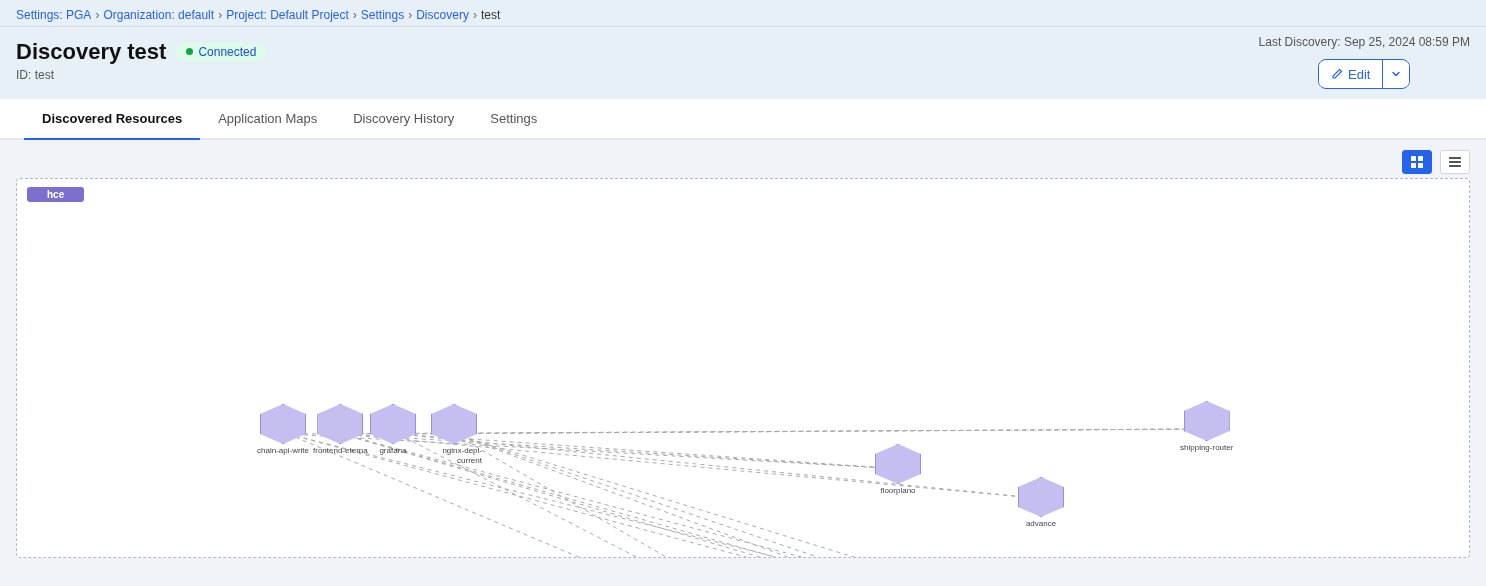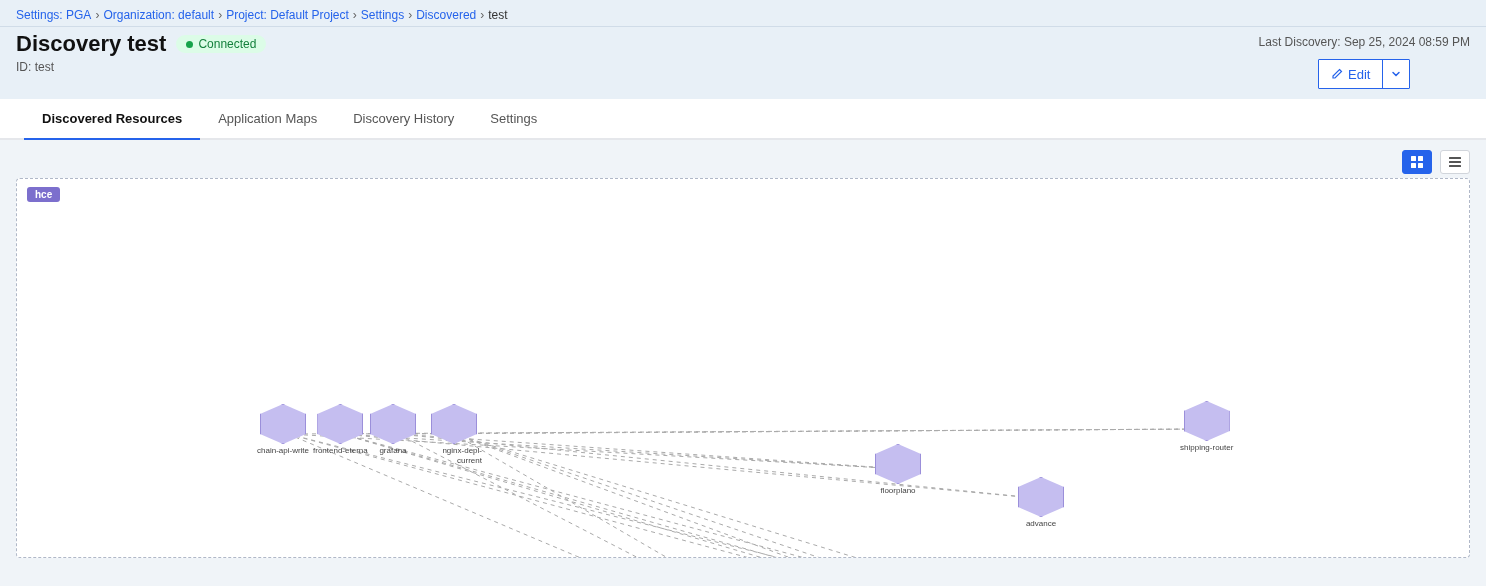--- a/index.html
+++ b/index.html
@@ -4,48 +4,48 @@
   <style>
     * { box-sizing: border-box; margin: 0; padding: 0; }
     body { font-family: -apple-system, BlinkMacSystemFont, 'Segoe UI', sans-serif; background: #f0f4f8; font-size: 13px; color: #1a1a2e; }
 
     .top-bar { background: #e8f0f7; padding: 0 16px; border-bottom: 1px solid #d0dce8; }
     .breadcrumb { display: flex; align-items: center; gap: 4px; padding: 8px 0 4px; font-size: 12px; }
     .breadcrumb a { color: #2563eb; text-decoration: none; }
     .breadcrumb .sep { color: #666; }
     .breadcrumb .current { color: #333; }
 
-    .page-header { background: #e8f0f7; padding: 4px 16px 10px; display: flex; align-items: flex-start; justify-content: space-between; }
+    .page-header { background: #e8f0f7; padding: 4px 16px 10px; display: flex; align-items: center; justify-content: space-between; }
     .page-title-area {}
     .page-title { font-size: 22px; font-weight: 700; color: #111; display: flex; align-items: center; gap: 10px; }
-    .status-badge { display: flex; align-items: center; gap: 5px; font-size: 12px; font-weight: 400; color: #15803d; background: #dcfce7; border-radius: 12px; padding: 2px 10px; }
+    .status-badge { display: flex; align-items: center; gap: 5px; font-size: 12px; font-weight: 400; color: #1d4ed8; background: #dcfce7; border-radius: 12px; padding: 2px 10px; }
     .status-dot { width: 7px; height: 7px; border-radius: 50%; background: #16a34a; }
     .page-id { font-size: 12px; color: #555; margin-top: 3px; }
 
     .header-right { display: flex; align-items: center; gap: 10px; margin-top: 4px; flex-direction: column; }
     .last-discovery { font-size: 12px; color: #555; }
-    .edit-btn { display: flex; align-items: center; border: 1.5px solid #2563eb; border-radius: 1px; overflow: hidden; background: white; cursor: pointer; }
+    .edit-btn { display: flex; align-items: center; border: 1.5px solid #2563eb; border-radius: 8px; overflow: hidden; background: white; cursor: pointer; }
     .edit-btn-main { display: flex; align-items: center; gap: 5px; padding: 5px 12px; font-size: 13px; color: #2563eb; font-weight: 500; border: none; background: white; cursor: pointer; }
     .edit-btn-sep { width: 1px; height: 28px; background: #2563eb; }
     .edit-btn-arrow { padding: 5px 8px; background: white; border: none; cursor: pointer; color: #2563eb; }
 
     .tabs-bar { background: white; border-bottom: 2px solid #e5e7eb; padding: 0 24px; display: flex; gap: 0; }
     .tab { padding: 12px 18px; font-size: 13px; color: #555; cursor: pointer; border-bottom: 2px solid transparent; margin-bottom: -2px; font-weight: 400; }
     .tab.active { color: #111; font-weight: 600; border-bottom: 2px solid #2563eb; }
 
     .main-content { background: #f0f4f8; min-height: 430px; position: relative; }
 
     .toolbar { display: flex; justify-content: flex-end; padding: 10px 16px 4px; gap: 8px; }
     .view-btn { background: white; border: 1px solid #d1d5db; border-radius: 3px; padding: 4px 7px; cursor: pointer; display: flex; align-items: center; }
     .view-btn.active { background: #2563eb; border-color: #2563eb; }
     .view-btn svg { display: block; }
 
     .canvas-container { margin: 0 16px 16px; background: white; border: 1.5px dashed #b0b8c8; border-radius: 4px; height: 380px; position: relative; overflow: hidden; }
 
-    .group-label { position: absolute; top: 8px; left: 10px; background: #7c6fcd; color: white; font-size: 10px; border-radius: 3px; padding: 2px 8px; font-weight: 600; }
+    .group-label { position: absolute; top: 8px; left: 10px; background: #7c6fcd; color: white; font-size: 10px; border-radius: 3px; padding: 2px 20px; font-weight: 600; }
 
     
     .hex-node { position: absolute; display: flex; flex-direction: column; align-items: center; cursor: pointer; }
     .hex-shape { width: 46px; height: 40px; background: #c5bef0; clip-path: polygon(50% 0%, 100% 25%, 100% 75%, 50% 100%, 0% 75%, 0% 25%); display: flex; align-items: center; justify-content: center; border: 1.5px solid #9b8fda; position: relative; }
     .hex-label { font-size: 8px; color: #444; margin-top: 2px; text-align: right; max-width: 56px; line-height: 1.2; }
 
     
     .lines-svg { position: absolute; top: 0; left: 0; width: 100%; height: 100%; pointer-events: none; overflow: visible; }
   </style>
 </head>
@@ -55,21 +55,21 @@
   <div class="top-bar">
     <div class="breadcrumb">
       <a>Settings: PGA</a>
       <span class="sep">›</span>
       <a>Organization: default</a>
       <span class="sep">›</span>
       <a>Project: Default Project</a>
       <span class="sep">›</span>
       <a>Settings</a>
       <span class="sep">›</span>
-      <a>Discovered</a>
+      <a>Discovery</a>
       <span class="sep">›</span>
       <span class="current">test</span>
     </div>
   </div>
 
   <div class="page-header">
     <div class="page-title-area">
       <div class="page-title">
         <span>Discovery test</span>
         <span class="status-badge">

